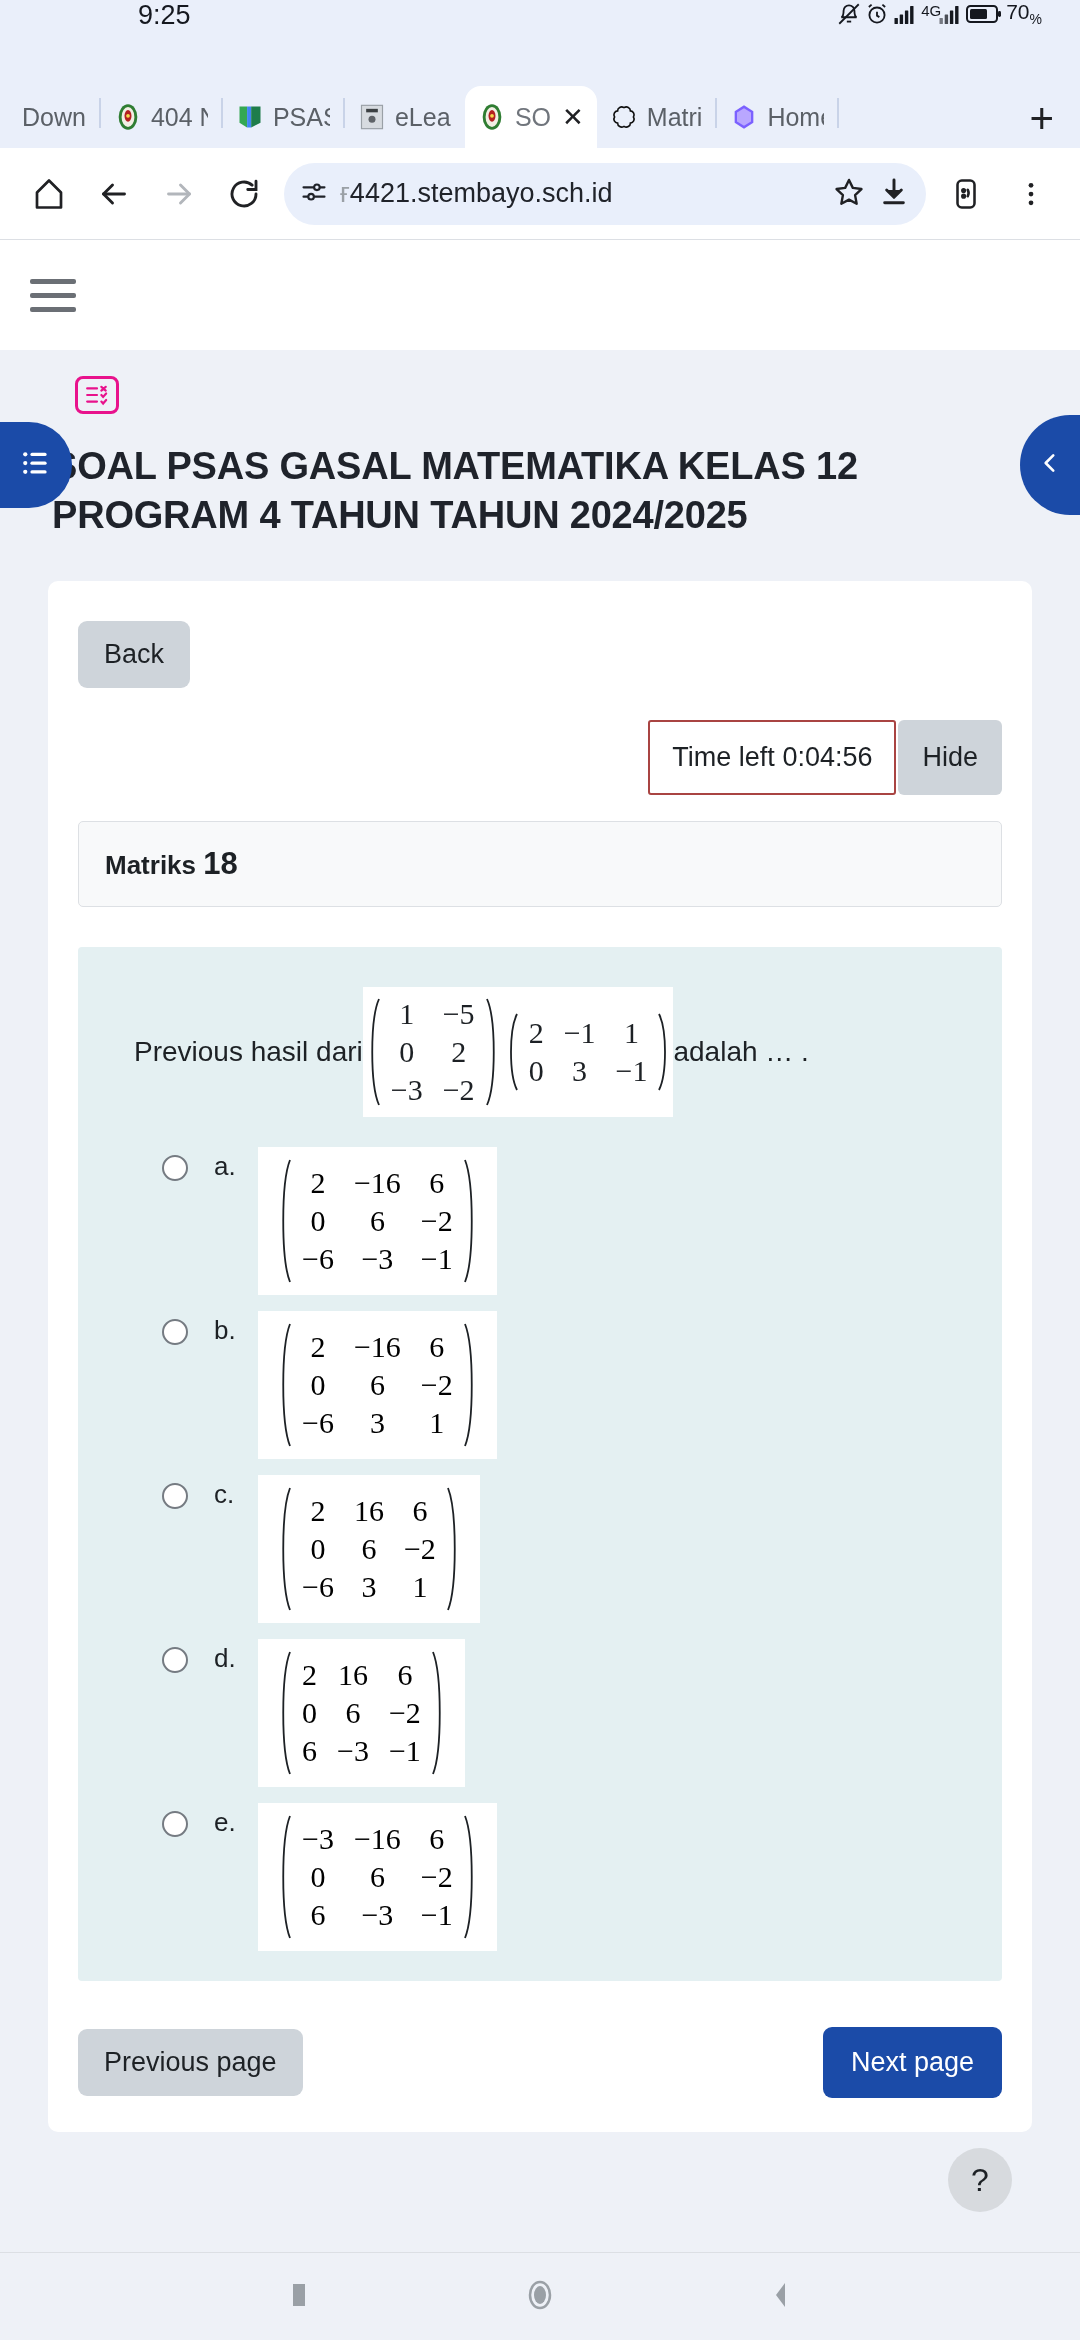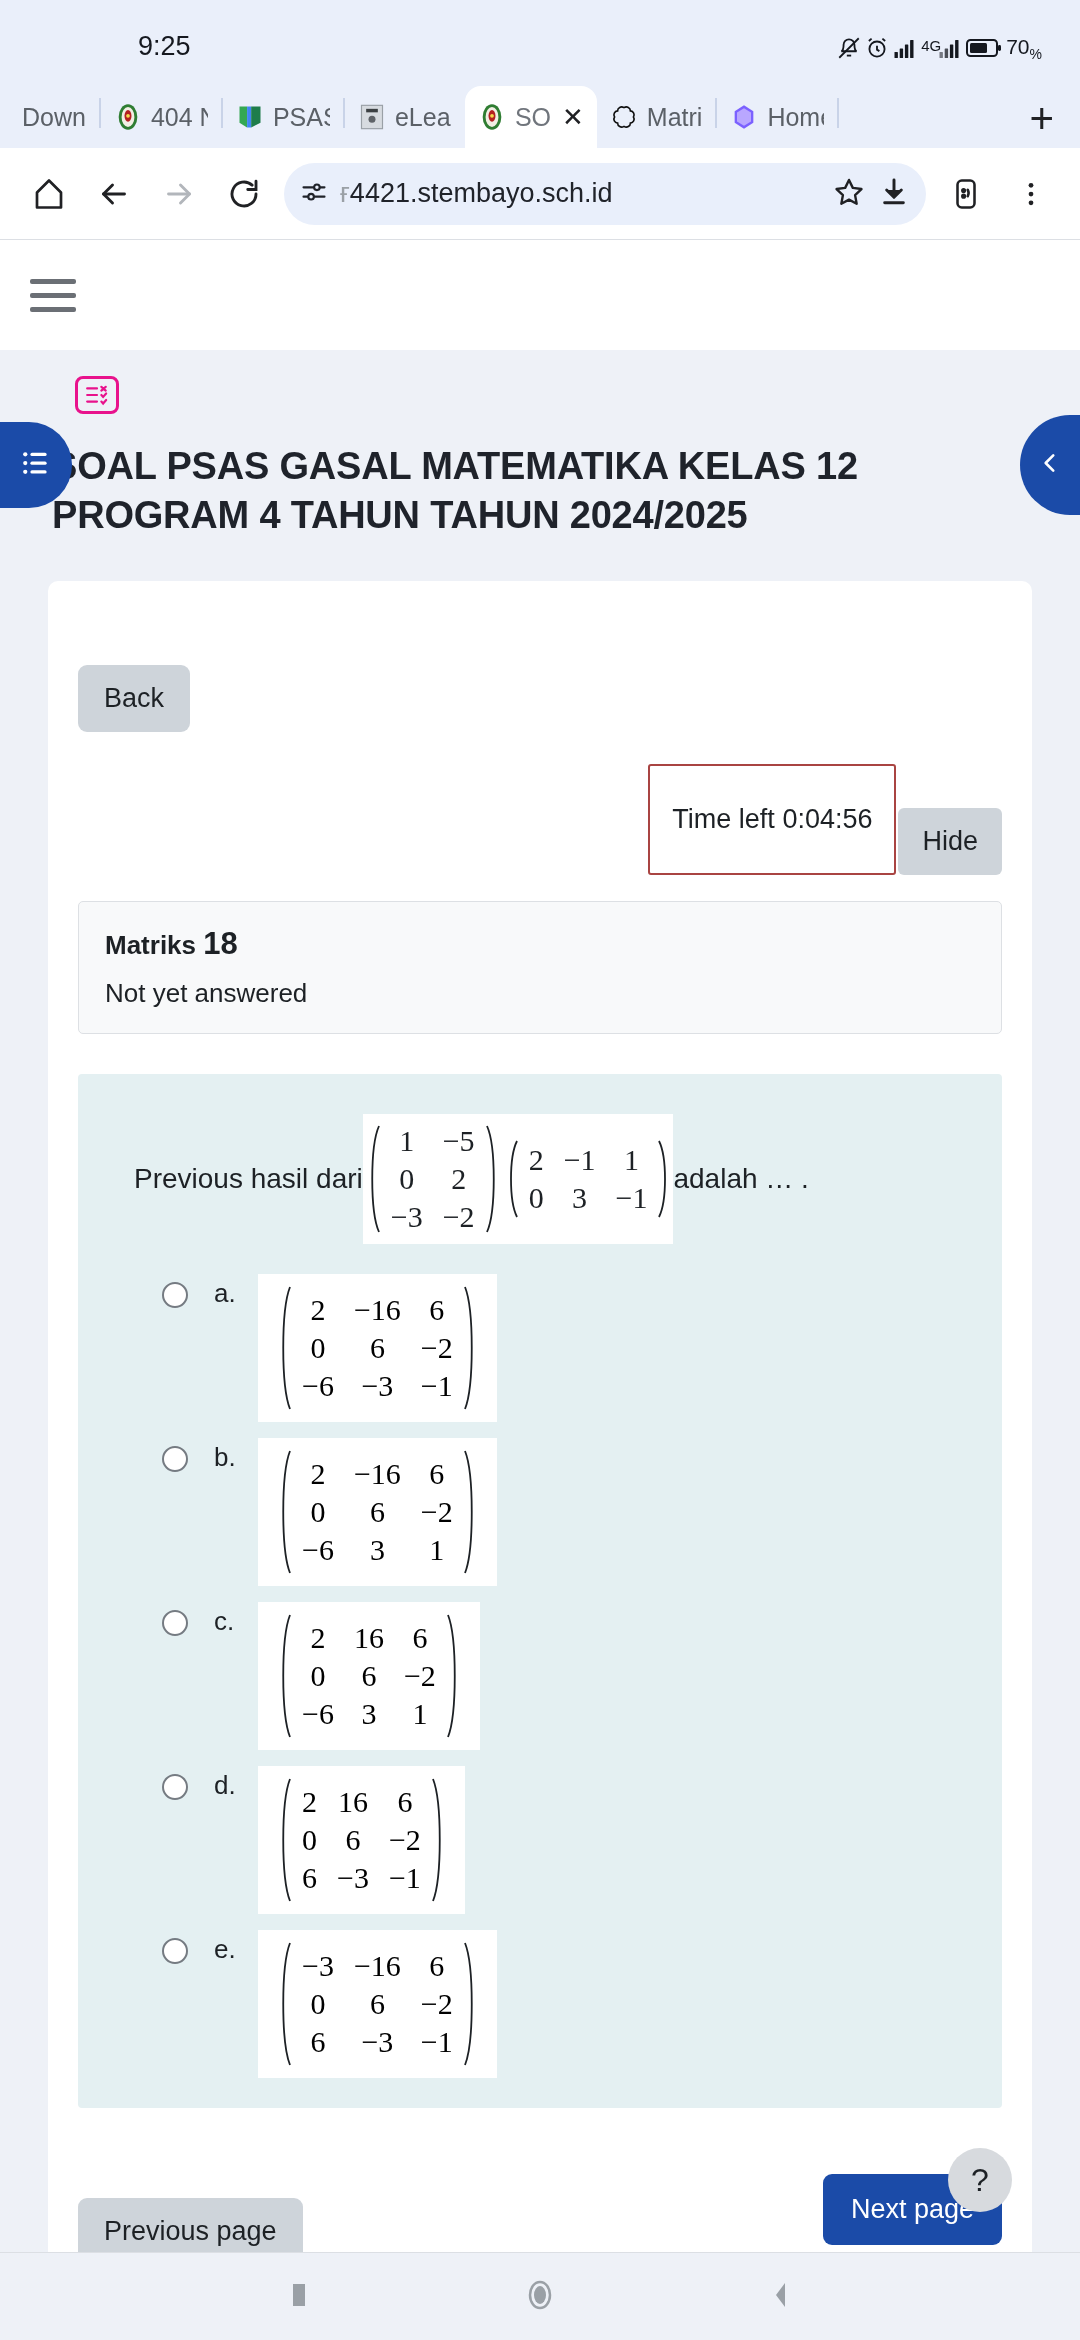--- a/index.html
+++ b/index.html
@@ -6,22 +6,22 @@
   html, body {
     width: 1080px; height: 2340px;
     font-family: "Liberation Sans", sans-serif;
     background: #eef1f7;
     overflow: hidden;
   }
   .screen { position: relative; width: 1080px; height: 2340px; background: #eef1f7; }
 
   
   .statusbar {
-    height: 78px; display: flex; align-items: flex-end;
-    justify-content: space-between; padding: 16px 28px;
+    height: 78px; display: flex; align-items: flex-start;
+    justify-content: space-between; padding: 0 28px;
     background: #eaeffa;
   }
   .status-time { font-size: 27px; color: #15181f; padding-left: 110px; font-weight: 400;}
   .status-icons { display: flex; align-items: center; gap: 2px; padding-right: 10px;}
   .status-icons svg { display: block; }
   .batt-pct { font-size: 21px; color: #15181f; margin-left: 2px;}
   .batt-pct sub { font-size: 14px; }
 
   
   .tabstrip {
@@ -108,21 +108,21 @@
 
   .card {
     margin: 42px 48px 0 48px; background: #fff; border-radius: 10px;
     padding: 40px 30px 34px 30px;
   }
 
   .btn {
     display: inline-block; border: none; border-radius: 9px;
     font-size: 27px; font-family: inherit; cursor: pointer; line-height: 1;
   }
-  .btn-secondary { background: #ced4da; color: #1d2125; padding: 20px 26px; margin-top: 44px; }
+  .btn-secondary { background: #ced4da; color: #1d2125; padding: 20px 26px; }
   .btn-primary { background: #1b4ba8; color: #fff; padding: 22px 28px; }
 
   .timer-row { display: flex; justify-content: flex-end; align-items: stretch; margin-top: 32px; gap: 2px;}
   .timer-box {
     border: 2px solid #a94442; background: #fff; color: #1d2125;
     font-size: 27px; padding: 20px 22px; border-radius: 3px;
     display: flex; align-items: center;
   }
 
   .qinfo {
@@ -415,21 +415,20 @@
       <div class="timer-row">
         <div class="timer-box">Time left 0:04:56</div>
         <button class="btn btn-secondary" style="border-radius:6px;padding:20px 24px;">Hide</button>
       </div>
 
       <div class="qinfo">
         <div class="qinfo-head">
           <span>Matriks</span>
           <span class="qnum">18</span>
         </div>
-        <div class="qinfo-state">Not yet answered</div>
       </div>
 
       <div class="qbody">
 
         <div class="qtext">
           <span>Previous hasil dari</span>
           <span class="mathbox">
             <span class="mat">
               <span class="paren">
                   <svg width="18" height="110" viewBox="0 0 18 110">

